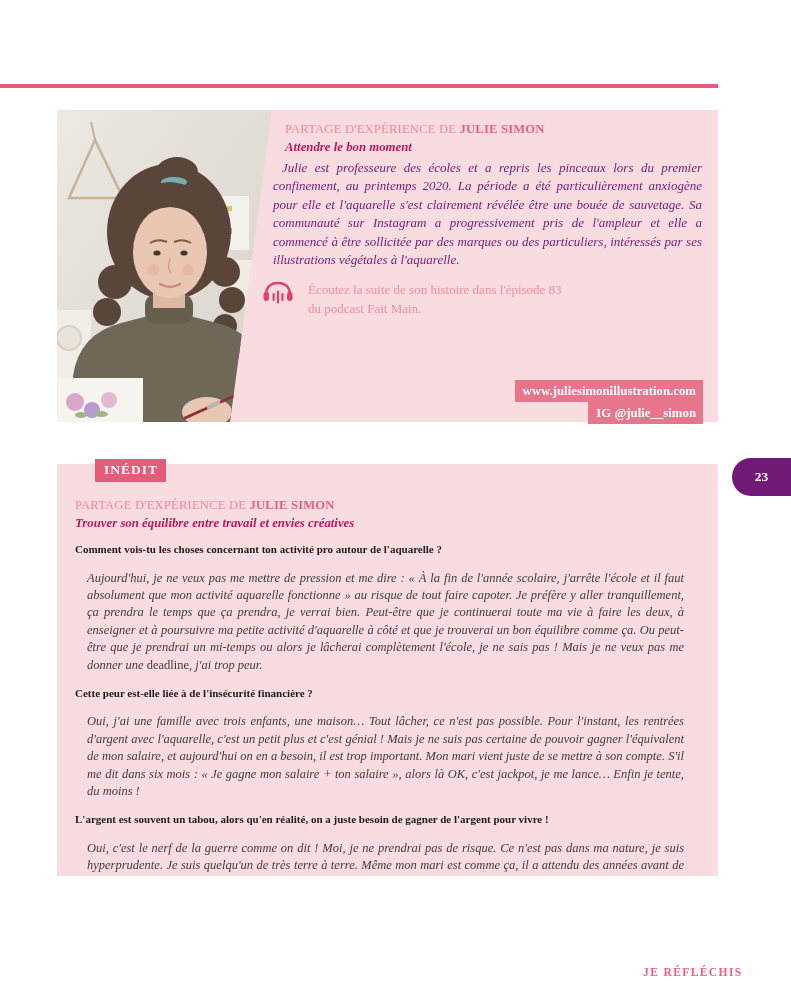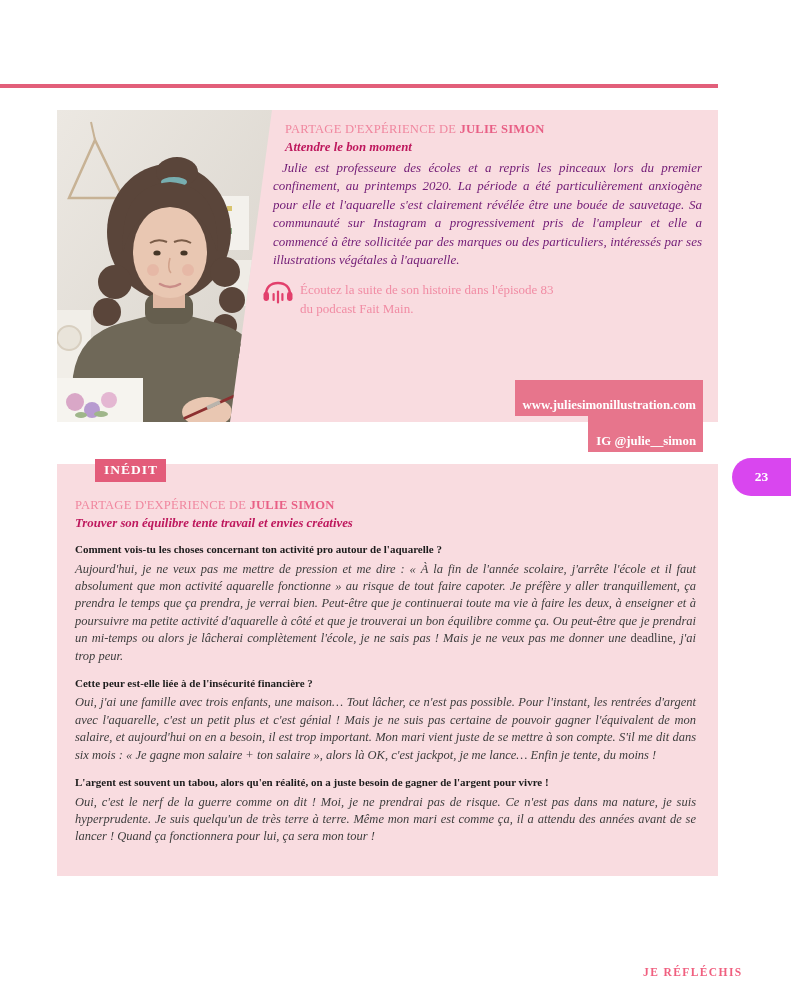--- a/index.html
+++ b/index.html
@@ -17,40 +17,40 @@
   .kicker{font-size:12.6px;letter-spacing:.2px;color:#f0879f;}
   .kicker strong{color:#e85f85;font-weight:bold;}
   .profile-body{position:absolute;left:216px;top:12px;right:16px;}
   .profile-body .kicker{margin-left:12px;}
   .subtitle{margin:3px 0 4px 12px;font-size:12.8px;font-weight:bold;font-style:italic;color:#be185d;}
   .bio{margin:2px 0 0 0;font-size:13px;font-style:italic;color:#701a75;
        line-height:18.4px;text-align:justify;text-indent:9px;}
 
   .podcast{position:absolute;left:205px;top:170px;display:flex;align-items:flex-start;}
   .podcast-icon{flex:0 0 auto;margin-top:1px;}
-  .podcast-text{margin-left:6px;font-size:13px;line-height:19px;color:#f18ca4;}
+  .podcast-text{margin-left:14px;font-size:13px;line-height:19px;color:#f18ca4;}
 
   .links{position:absolute;right:15px;top:270px;text-align:right;}
   .link-box{display:block;width:max-content;margin-left:auto;background:#e7758c;color:#fff;
-            font-weight:bold;font-size:12.8px;padding:18px 7px 3px 8px;}
+            font-weight:bold;font-size:12.8px;padding:4px 7px 3px 8px;}
 
   
   .inedit-tag{position:absolute;left:75px;top:459px;background:#e35c7a;color:#fff;
               font-weight:bold;font-size:13.5px;letter-spacing:1px;padding:3px 8px 4px 9px;z-index:2;margin-left:20px;}
-  .page-tab{position:absolute;left:732px;top:458px;width:59px;height:38px;background:#d946ef;
+  .page-tab{position:absolute;left:732px;top:458px;width:59px;height:38px;background:#701a75;
             border-radius:19px 0 0 19px;display:flex;align-items:center;justify-content:center;
             color:#fff;font-weight:bold;font-size:13.5px;}
 
   
   .interview-card{position:absolute;left:57px;top:464px;width:661px;height:412px;background:#f9dce0;
                   box-sizing:border-box;padding:34px 22px 0 18px;overflow:hidden;}
   .interview-card .subtitle{margin-left:0;}
   .interview-card .kicker{margin-left:0;}
   .question{margin:11px 0 3px 0;font-size:11px;font-weight:bold;color:#1c1c1c;line-height:15.5px;}
-  .answer{margin:0;font-size:12.5px;font-style:italic;color:#3d3d3d;line-height:17.4px;text-align:justify;}
+  .answer{margin:12px;font-size:12.5px;font-style:italic;color:#3d3d3d;line-height:17.4px;text-align:justify;}
   .answer .roman{font-style:normal;}
 
   .footer-label{position:absolute;left:643px;top:966px;color:#f05f7f;font-weight:bold;
                 font-size:11.5px;letter-spacing:1.4px;}
 </style>
 </head>
 <body>
 
 <div class="page">
 
@@ -157,21 +157,21 @@
     </div>
   </section>
 
   <div class="inedit-tag">INÉDIT</div>
   <div class="page-tab">
     <span>23</span>
   </div>
 
   <section class="interview-card">
     <div class="kicker"><span>PARTAGE D'EXPÉRIENCE DE </span><strong>JULIE SIMON</strong></div>
-    <div class="subtitle">Trouver son équilibre tente travail et envies créatives</div>
+    <div class="subtitle">Trouver son équilibre entre travail et envies créatives</div>
 
     <div class="qa-block">
       <p class="question">Comment vois-tu les choses concernant ton activité pro autour de l'aquarelle ?</p>
       <p class="answer"><span>Aujourd'hui, je ne veux pas me mettre de pression et me dire : « À la fin de l'année scolaire, j'arrête l'école et il faut absolument que mon activité aquarelle fonctionne » au risque de tout faire capoter. Je préfère y aller tranquillement, ça prendra le temps que ça prendra, je verrai bien. Peut-être que je continuerai toute ma vie à faire les deux, à enseigner et à poursuivre ma petite activité d'aquarelle à côté et que je trouverai un bon équilibre comme ça. Ou peut-être que je prendrai un mi-temps ou alors je lâcherai complètement l'école, je ne sais pas ! Mais je ne veux pas me donner une </span><span class="roman">deadline</span><span>, j'ai trop peur.</span></p>
     </div>
 
     <div class="qa-block">
       <p class="question">Cette peur est-elle liée à de l'insécurité financière ?</p>
       <p class="answer">Oui, j'ai une famille avec trois enfants, une maison… Tout lâcher, ce n'est pas possible. Pour l'instant, les rentrées d'argent avec l'aquarelle, c'est un petit plus et c'est génial ! Mais je ne suis pas certaine de pouvoir gagner l'équivalent de mon salaire, et aujourd'hui on en a besoin, il est trop important. Mon mari vient juste de se mettre à son compte. S'il me dit dans six mois : « Je gagne mon salaire + ton salaire », alors là OK, c'est jackpot, je me lance… Enfin je tente, du moins !</p>
     </div>

